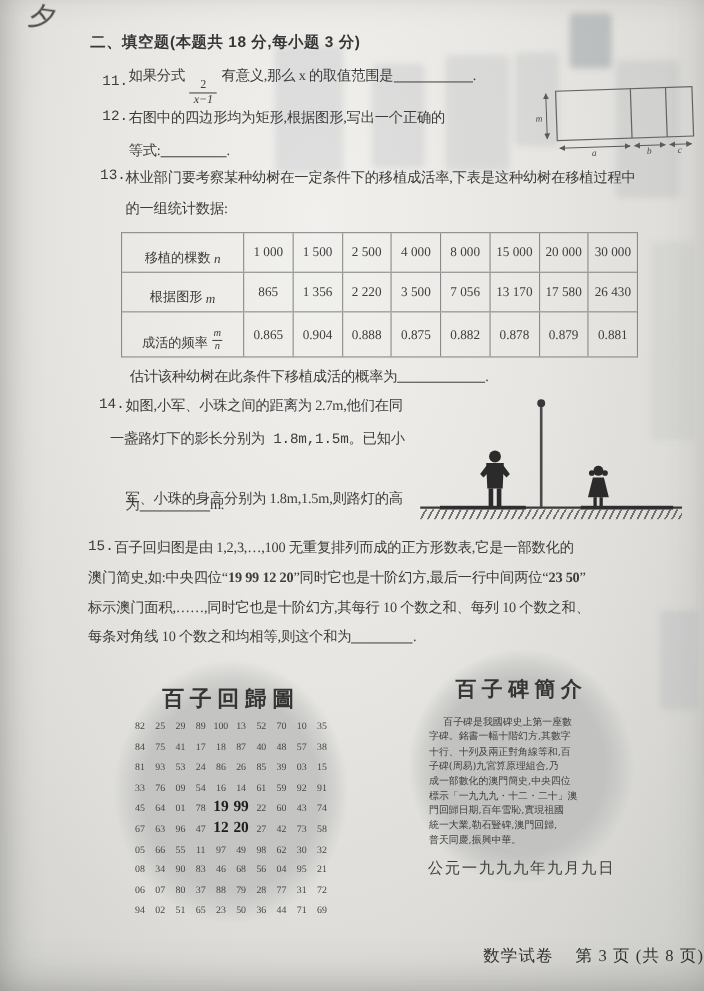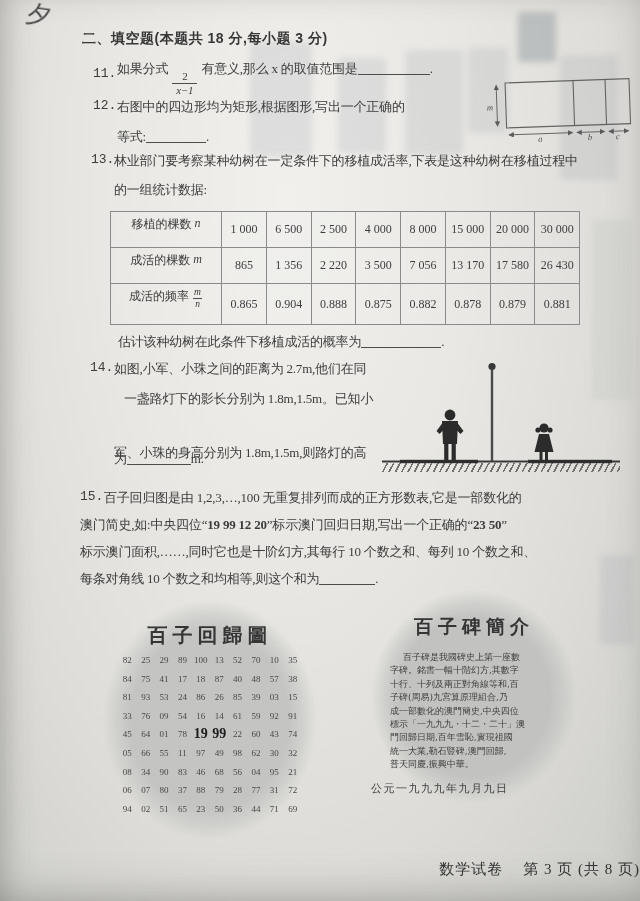--- a/index.html
+++ b/index.html
@@ -14,21 +14,21 @@
     font-weight:700;font-size:14px;letter-spacing:.5px;color:#373737;}
   .blank{display:inline-block;border-bottom:1.2px solid #4c4c4c;height:13px;vertical-align:-2px;}
   .frac{display:inline-flex;flex-direction:column;align-items:center;vertical-align:-7px;margin:0 4px;line-height:1;}
   .frac .fn{font-size:11px;padding:0 4px 1px;}
   .frac .fd{font-size:11px;border-top:1px solid #4c4c4c;padding:1px 4px 0;font-style:italic;}
   .var{font-style:italic;}
   
   .dtable{position:absolute;left:110px;top:211px;width:468px;border:1px solid #8a8a8c;background:rgba(255,255,255,.06);}
   .trow{display:flex;border-top:1px solid #8a8a8c;min-height:35px;}
   .trow:first-child{border-top:none;}
-  .tlabel{width:106px;flex:0 0 106px;border-right:1px solid #8a8a8c;display:flex;align-items:flex-start;justify-content:center;gap:3px;font-size:12px;padding:4px 2px;}
+  .tlabel{width:106px;flex:0 0 106px;border-right:1px solid #8a8a8c;display:flex;align-items:flex-end;justify-content:center;gap:3px;font-size:12px;padding:4px 2px;}
   .td{flex:1;border-right:1px solid #8a8a8c;display:flex;align-items:center;justify-content:center;font-size:12px;color:#3e3e40;}
   .td:last-child{border-right:none;}
   .sfrac{display:inline-flex;flex-direction:column;align-items:center;line-height:1;}
   .sfrac .fn{font-size:9.5px;font-style:italic;padding:0 2px;}
   .sfrac .fd{font-size:9.5px;font-style:italic;border-top:.8px solid #4c4c4c;padding:1px 2px 0;}
   
   .fig{position:absolute;}
   .hatch{position:absolute;left:4px;top:106px;width:238px;height:9px;
     background:repeating-linear-gradient(118deg, rgba(0,0,0,0) 0 4px, #5c5c5a 4px 5.6px);opacity:.85;}
   
@@ -39,21 +39,21 @@
     background:radial-gradient(closest-side,#c2c3c1 74%,rgba(194,195,193,.55) 88%,rgba(194,195,193,0) 100%);}
   .c-title{position:absolute;left:0;right:0;text-align:center;font-family:"DejaVu Serif",serif;
     font-weight:700;font-size:20px;letter-spacing:5px;color:#353535;}
   .gridbox{position:absolute;left:0;right:0;top:51px;}
   .grow{display:flex;justify-content:center;line-height:18.6px;}
   .gcell{width:18.4px;text-align:center;font-size:9px;color:#474747;}
   .gbold{font-weight:700;color:#1d1d1d;font-size:14px;}
   .r-lines{position:absolute;left:19px;top:61px;width:170px;}
   .r-lines p{margin:0;font-size:9px;line-height:13.4px;color:#3f3f3f;font-family:"DejaVu Serif",serif;white-space:nowrap;}
   .r-lines p:first-child{text-indent:13px;}
-  .r-date{position:absolute;left:0;right:0;top:191px;font-size:11px;letter-spacing:1.5px;color:#3f3f3f;font-family:"DejaVu Serif",serif;}
+  .r-date{position:absolute;left:0;right:0;top:191px;text-align:center;font-size:14px;letter-spacing:1.5px;color:#3f3f3f;font-family:"DejaVu Serif",serif;}
   
   .footer{position:absolute;left:0;width:100%;top:860px;text-align:right;font-size:15px;color:#333;letter-spacing:1px;}
   .footer .gap{margin-right:20px;}
   
   .ghost{position:absolute;background:rgba(158,166,171,.22);filter:blur(3px);border-radius:4px;pointer-events:none;}
   .corner-mark{position:absolute;left:26px;top:-2px;font-size:25px;color:#4b4b4b;transform:rotate(8deg);filter:blur(.4px);font-family:"DejaVu Serif",serif;}
 </style>
 </head>
 <body>
 
@@ -111,32 +111,32 @@
   <div class="line" style="left:114px;top:181px;">的一组统计数据:</div>
 
   <div class="dtable">
     <div class="trow">
       <div class="tlabel">
         <span>移植的棵数</span>
         <span class="var">n</span>
       </div>
       <div style="display:flex;flex:1;">
           <span class="td">1 000</span>
-          <span class="td">6 500</span>
+          <span class="td">1 500</span>
           <span class="td">2 500</span>
           <span class="td">4 000</span>
           <span class="td">8 000</span>
           <span class="td">15 000</span>
           <span class="td">20 000</span>
           <span class="td">30 000</span>
         </div>
     </div>
     <div class="trow">
       <div class="tlabel">
-        <span>成活的棵数</span>
+        <span>根据图形</span>
         <span class="var">m</span>
       </div>
       <div style="display:flex;flex:1;">
           <span class="td">865</span>
           <span class="td">1 356</span>
           <span class="td">2 220</span>
           <span class="td">3 500</span>
           <span class="td">7 056</span>
           <span class="td">13 170</span>
           <span class="td">17 580</span>
@@ -163,21 +163,21 @@
         </div>
     </div>
   </div>
 
   <div class="line" style="left:118px;top:333px;">
     <span>估计该种幼树在此条件下移植成活的概率为</span><span class="blank" style="width:80px;"></span><span>.</span>
   </div>
 
   <span class="qnum" style="left:90px;top:360px;">14.</span>
   <div class="line" style="left:114px;top:360px;">如图,小军、小珠之间的距离为 2.7m,他们在同</div>
-  <div class="line" style="left:124px;top:390px;">一盏路灯下的影长分别为 1.8m,1.5m。已知小</div>
+  <div class="line" style="left:100px;top:390px;font-family:Liberation Mono, monospace;">一盏路灯下的影长分别为 1.8m,1.5m。已知小</div>
   <div class="line" style="left:114px;top:444px;">军、小珠的身高分别为 1.8m,1.5m,则路灯的高</div>
   <div class="line" style="left:114px;top:450px;">
     <span>为</span><span class="blank" style="width:64px;"></span><span>m</span><span>.</span>
   </div>
 
   <div class="fig" style="left:378px;top:357px;width:247px;height:118px;">
     <svg width="247" height="118" viewBox="0 0 247 118">
 
       <line x1="114" y1="13" x2="114" y2="104" stroke="#4a4a4a" stroke-width="2.4"></line>
       <circle cx="114" cy="9.5" r="3.6" fill="#383838"></circle>
@@ -203,21 +203,21 @@
       <line x1="4" y1="104.5" x2="242" y2="104.5" stroke="#3a3a3a" stroke-width="2.2"></line>
       <rect x="22" y="102.8" width="78" height="3.4" fill="#2e2e2e"></rect>
       <rect x="150" y="102.8" width="84" height="3.4" fill="#2e2e2e"></rect>
     </svg>
     <div class="hatch"></div>
   </div>
 
   <span class="qnum" style="left:80px;top:489px;">15.</span>
   <div class="line" style="left:104px;top:489px;">百子回归图是由 1,2,3,…,100 无重复排列而成的正方形数表,它是一部数化的</div>
   <div class="line" style="left:80px;top:516px;">
-    <span>澳门简史,如:中央四位“</span><b>19 99 12 20</b><span>”标示澳门回归日期,写出一个正确的“</span><b>23 50</b><span>”</span>
+    <span>澳门简史,如:中央四位“</span><b>19 99 12 20</b><span>”同时它也是十阶幻方,最后一行中间两位“</span><b>23 50</b><span>”</span>
   </div>
   <div class="line" style="left:80px;top:543px;">标示澳门面积,……,同时它也是十阶幻方,其每行 10 个数之和、每列 10 个数之和、</div>
   <div class="line" style="left:80px;top:570px;">
     <span>每条对角线 10 个数之和均相等,则这个和为</span><span class="blank" style="width:56px;"></span><span>.</span>
   </div>
 
   <div class="circle c-left">
     <div class="c-title" style="top:22px;">百子回歸圖</div>
     <div class="gridbox">
         <div class="grow">
@@ -272,20 +272,32 @@
           <span class="gcell">45</span>
           <span class="gcell">64</span>
           <span class="gcell">01</span>
           <span class="gcell">78</span>
           <span class="gcell gbold">19</span>
           <span class="gcell gbold">99</span>
           <span class="gcell">22</span>
           <span class="gcell">60</span>
           <span class="gcell">43</span>
           <span class="gcell">74</span>
+        </div>
+        <div class="grow">
+          <span class="gcell">67</span>
+          <span class="gcell">63</span>
+          <span class="gcell">96</span>
+          <span class="gcell">47</span>
+          <span class="gcell gbold">12</span>
+          <span class="gcell gbold">20</span>
+          <span class="gcell">27</span>
+          <span class="gcell">42</span>
+          <span class="gcell">73</span>
+          <span class="gcell">58</span>
         </div>
         <div class="grow">
           <span class="gcell">05</span>
           <span class="gcell">66</span>
           <span class="gcell">55</span>
           <span class="gcell">11</span>
           <span class="gcell">97</span>
           <span class="gcell">49</span>
           <span class="gcell">98</span>
           <span class="gcell">62</span>

